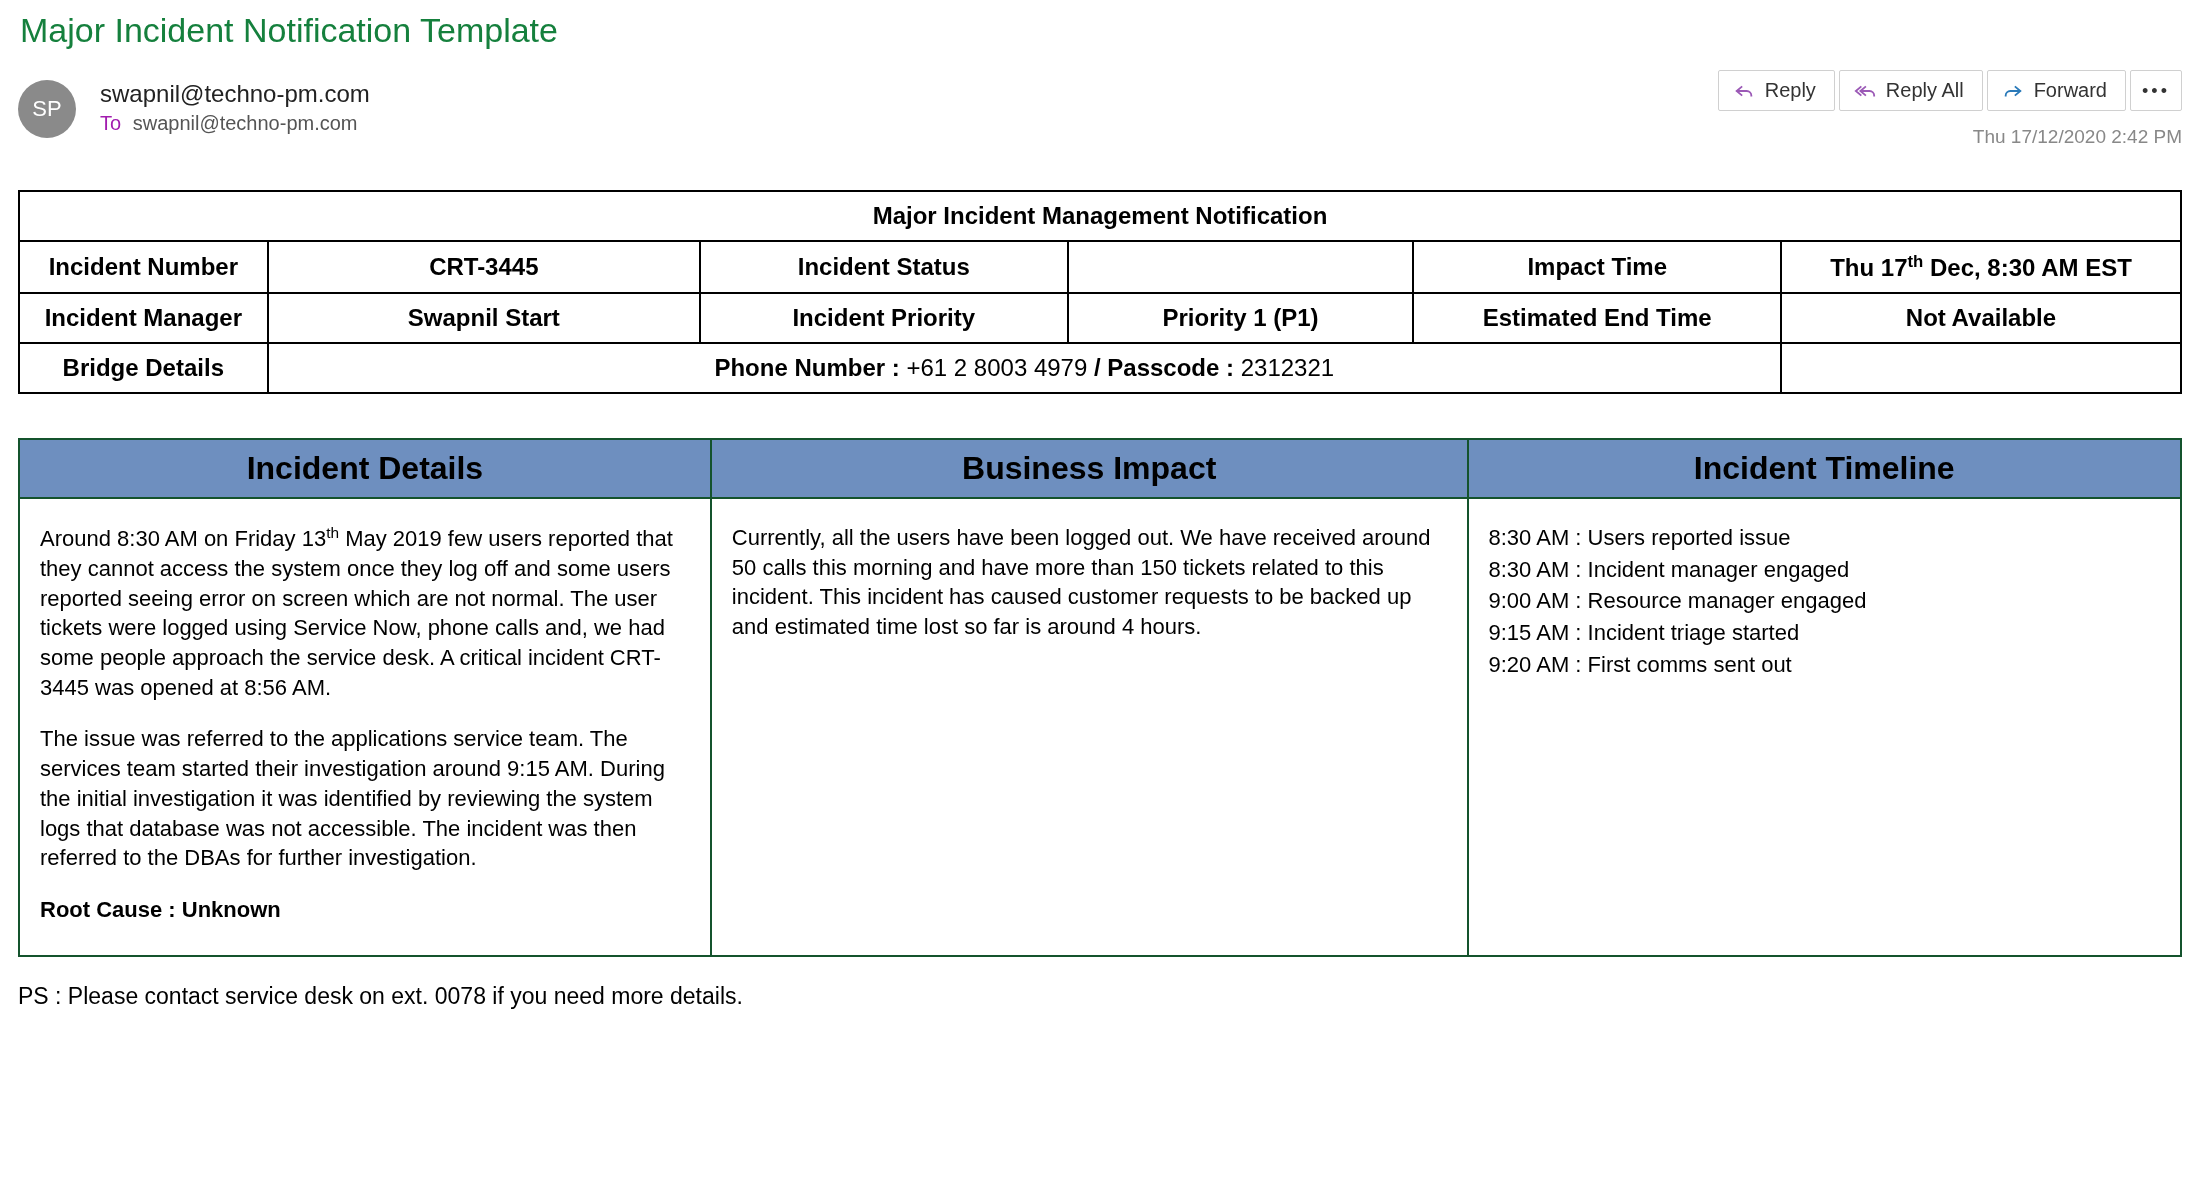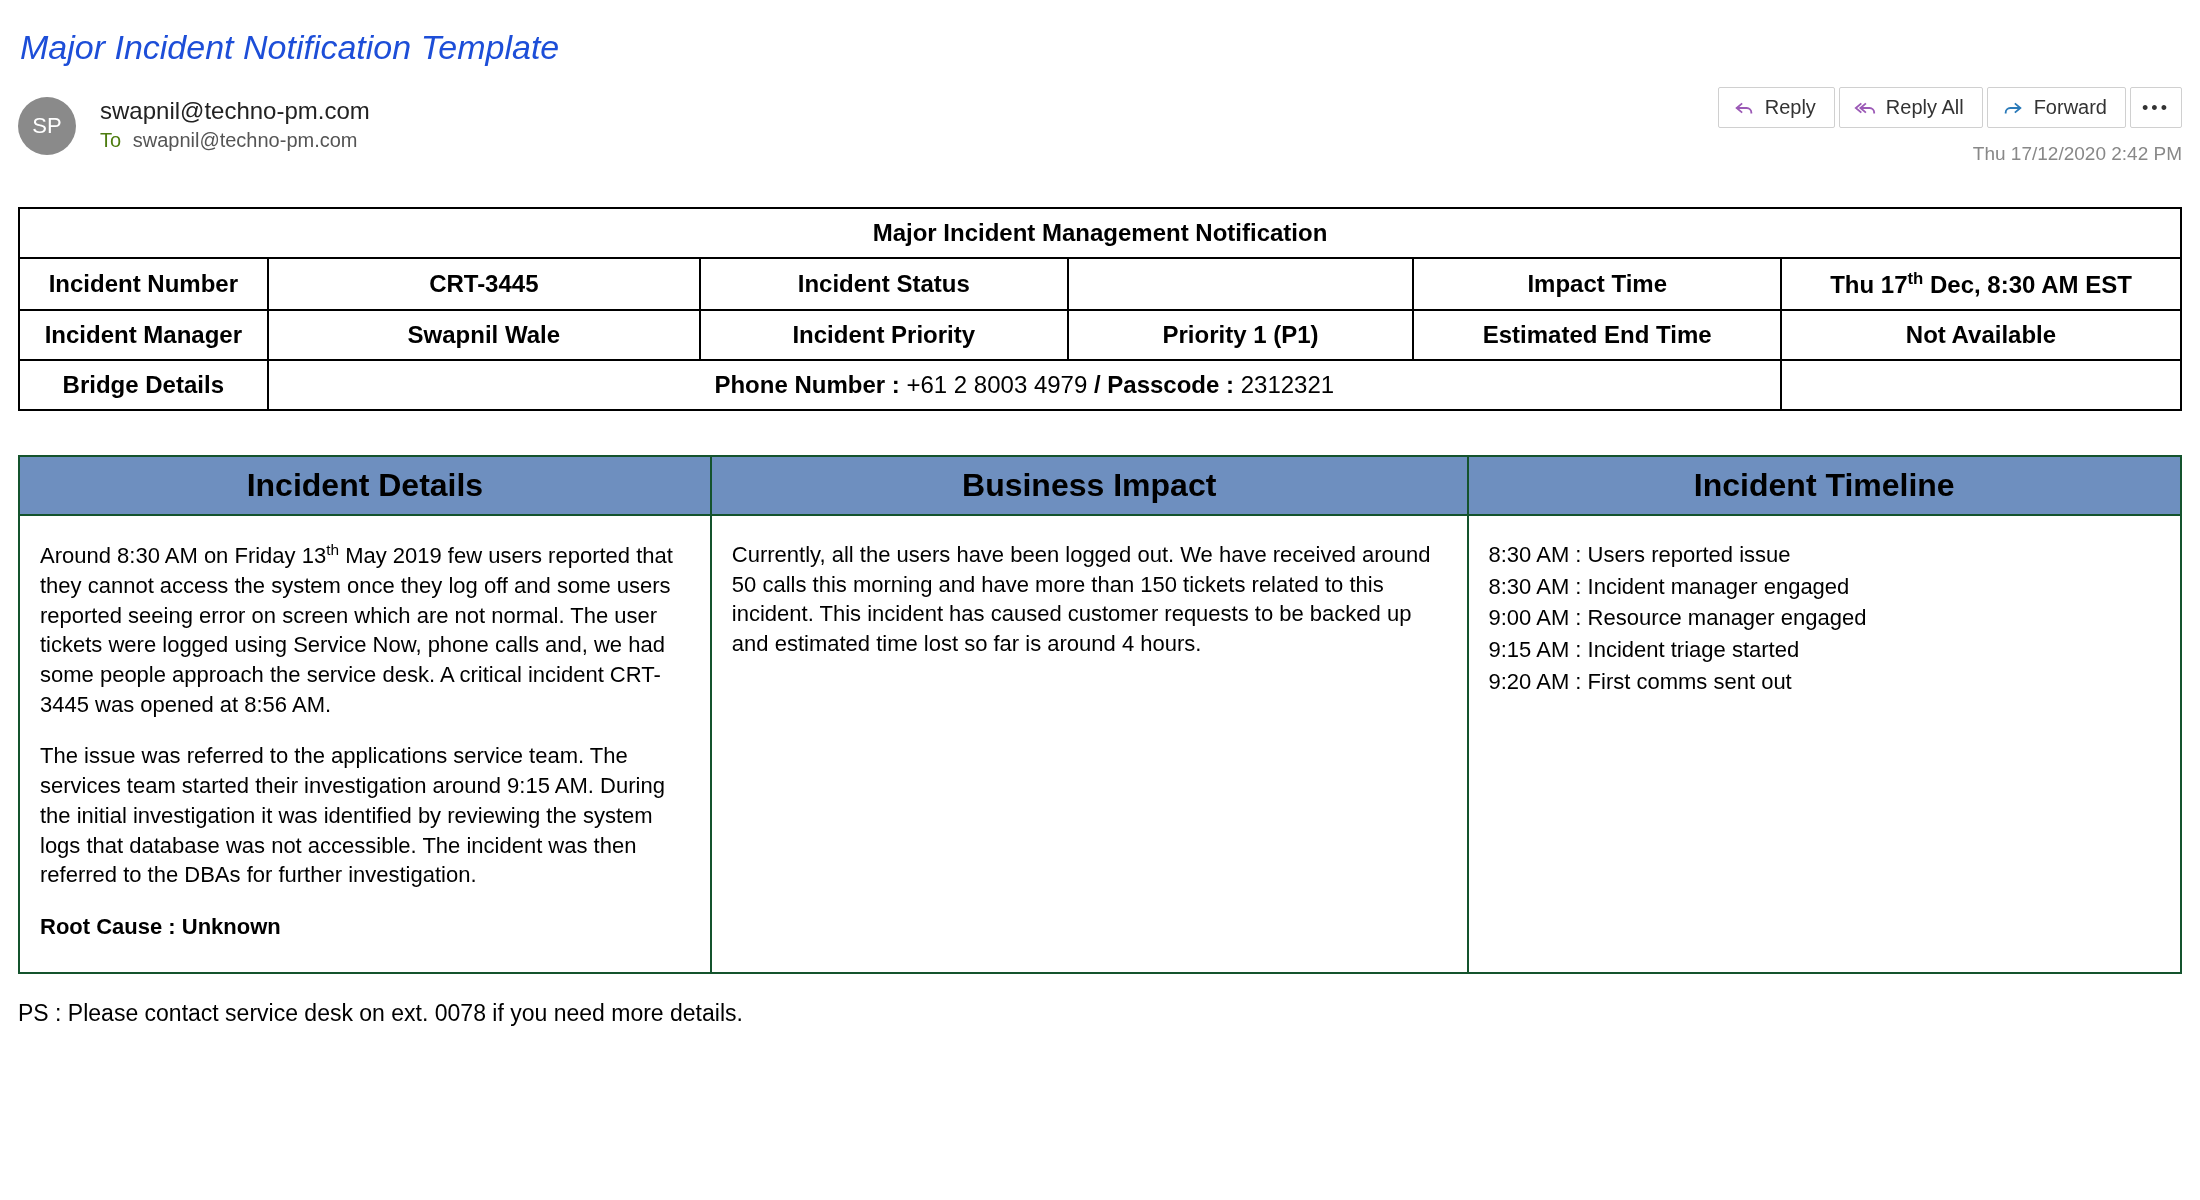--- a/index.html
+++ b/index.html
@@ -11,24 +11,23 @@
     color: #000;
   }
   .page {
     width: 2200px;
     height: 1200px;
     padding: 0 18px;
     position: relative;
   }
   .subject {
     font-size: 34px;
-    color: #1d4ed8;
-    padding-top: 28px;
+    color: #15803d;
+    padding-top: 11px;
     padding-left: 2px;
-    font-style: italic;
   }
   .header-row {
     display: flex;
     align-items: flex-start;
     margin-top: 24px;
     position: relative;
   }
   .avatar {
     width: 58px;
     height: 58px;
@@ -48,21 +47,21 @@
   .from-line {
     font-size: 24px;
     color: #222;
     margin-top: 6px;
   }
   .to-line {
     font-size: 20px;
     color: #777;
     margin-top: 4px;
   }
-  .to-label { color: #4d7c0f; margin-right: 6px; margin-top: 36px; }
+  .to-label { color: #a21caf; margin-right: 6px; margin-top: 36px; }
   .to-value { color: #555; }
 
   .actions {
     position: absolute;
     right: 0;
     top: -4px;
     display: flex;
     gap: 4px;
   }
   .action-btn {
@@ -228,21 +227,21 @@
         <td class="val-bold" style="width:20%;">CRT-3445</td>
         <td class="label" style="width:17%;">Incident Status</td>
         <td class="open" style="width:16%;">OPEN</td>
         <td class="label" style="width:17%;">Impact Time</td>
         <td class="val-bold">
           <span>Thu 17</span><sup>th</sup><span> Dec, 8:30 AM EST</span>
         </td>
       </tr>
       <tr>
         <td class="label">Incident Manager</td>
-        <td class="val-bold">Swapnil Wale</td>
+        <td class="val-bold">Swapnil Start</td>
         <td class="label">Incident Priority</td>
         <td class="val-bold">Priority 1 (P1)</td>
         <td class="label">Estimated End Time</td>
         <td class="val-bold">Not Available</td>
       </tr>
       <tr>
         <td class="label">Bridge Details</td>
         <td colspan="4">
           <span class="bridge-wrap">
             <span class="bold">Phone Number :</span><span> +61 2 8003 4979 </span><span class="bold">/ </span><span class="bold">Passcode :</span><span> 2312321</span>

